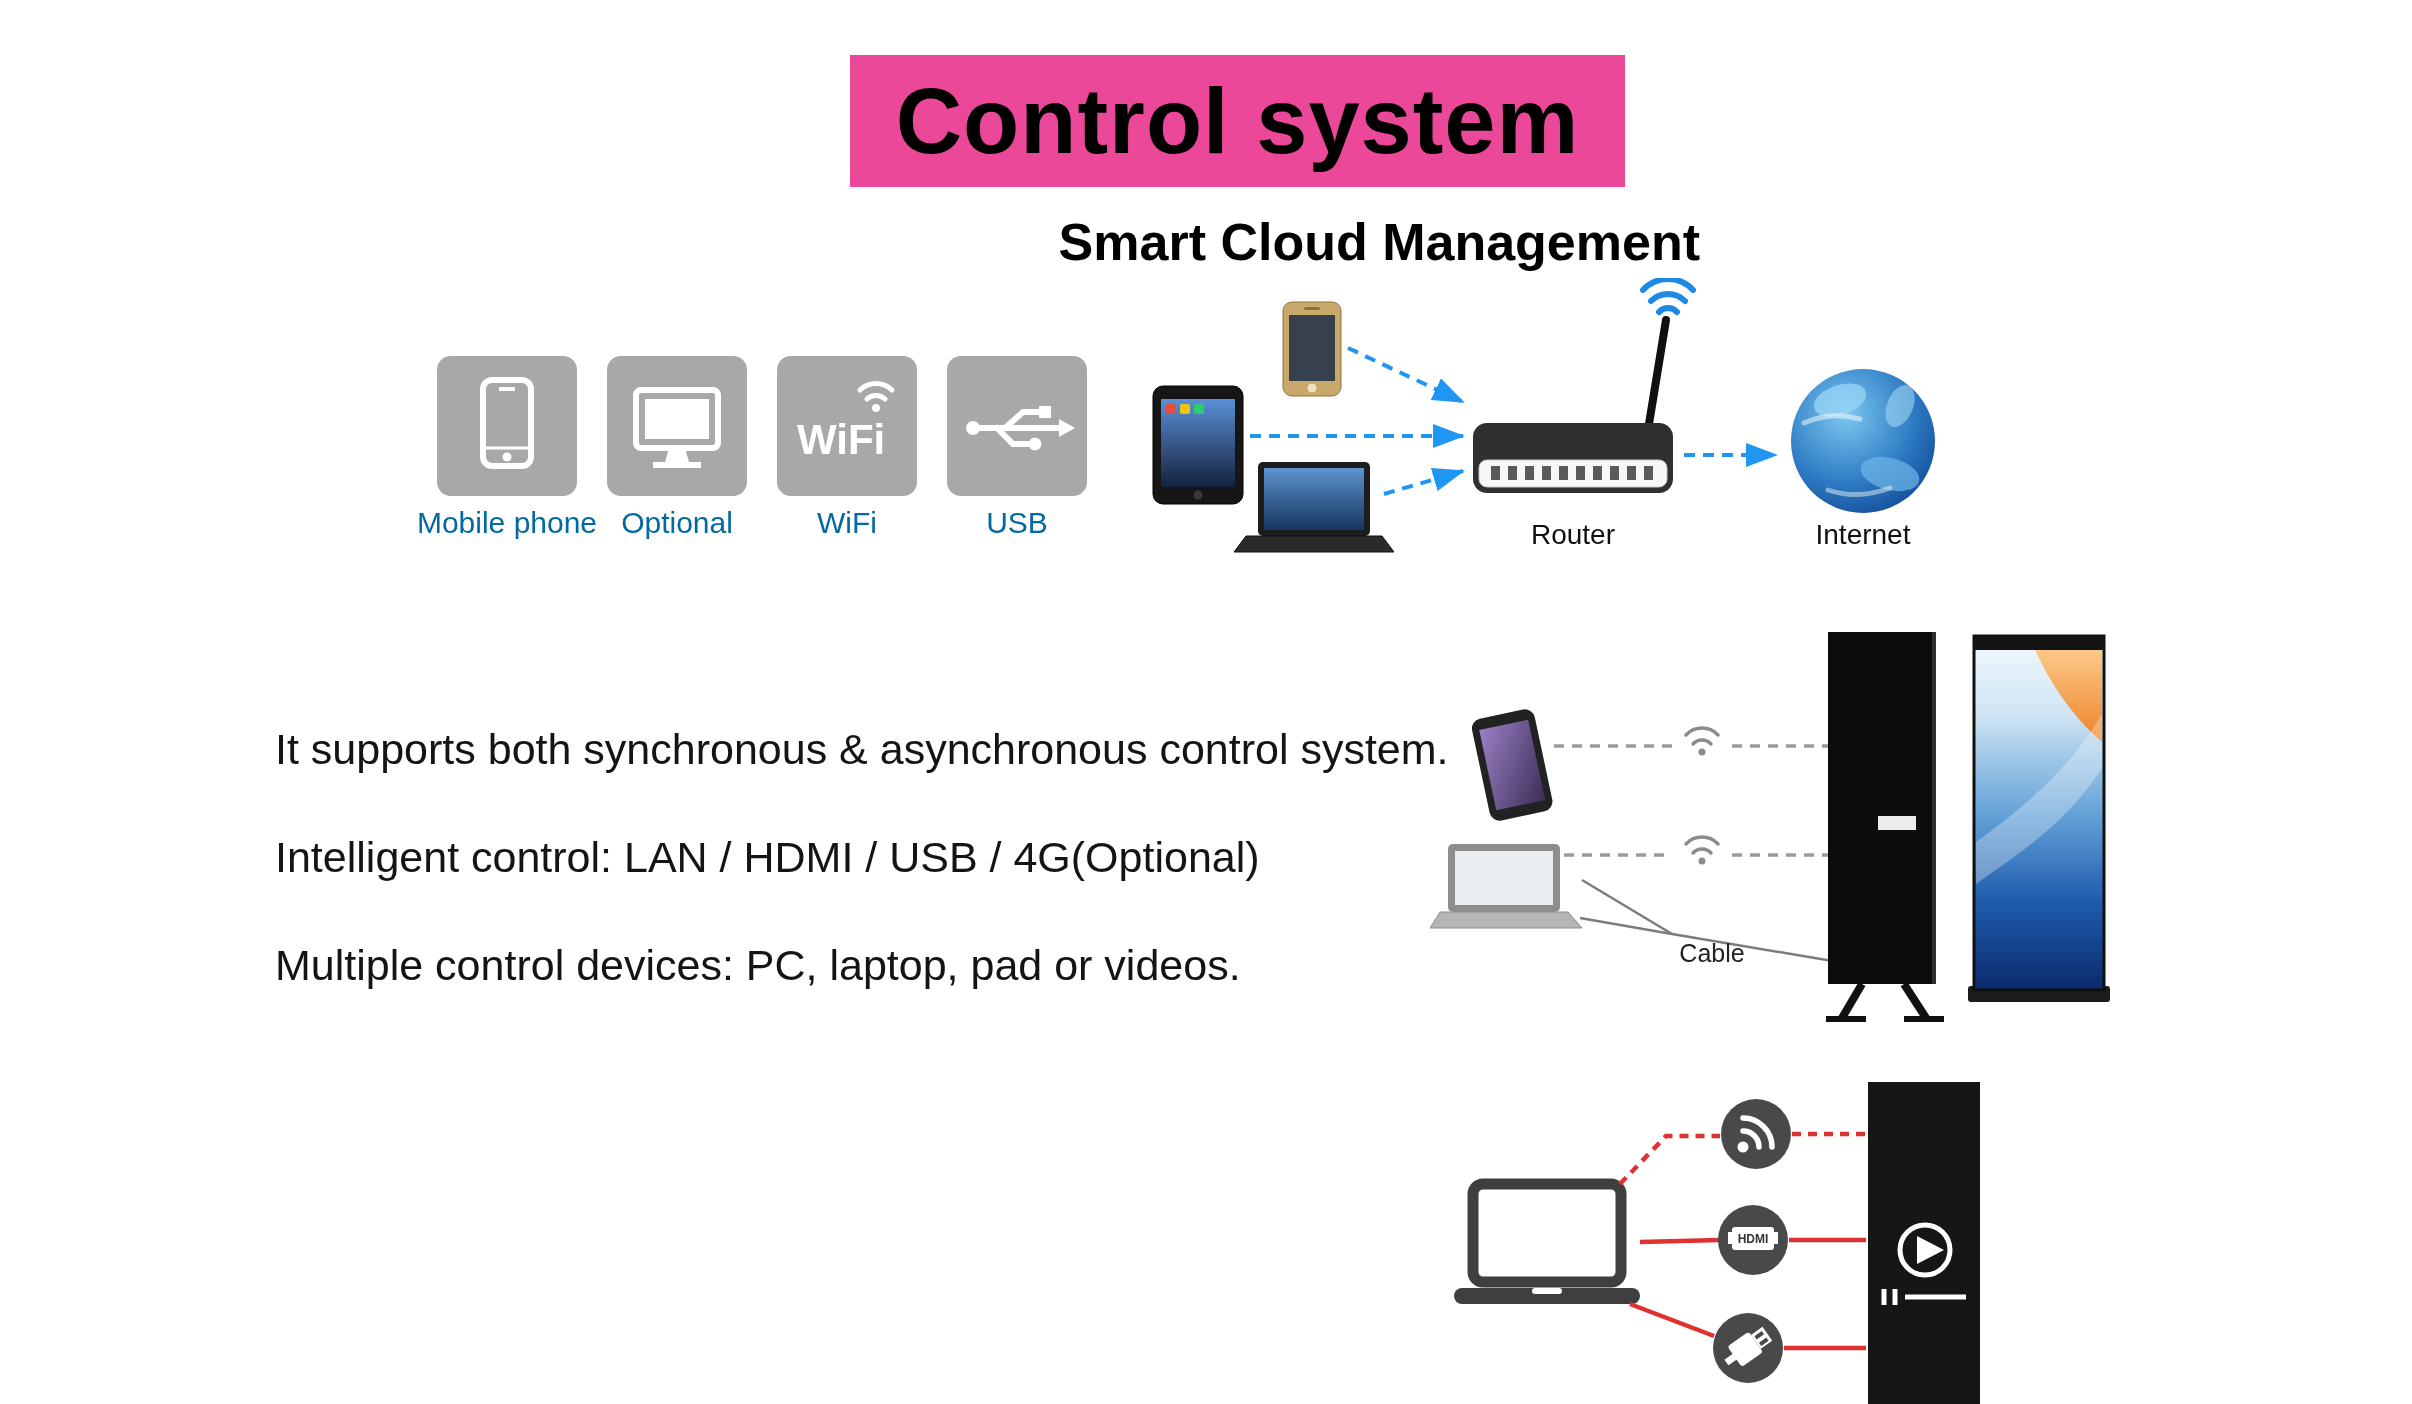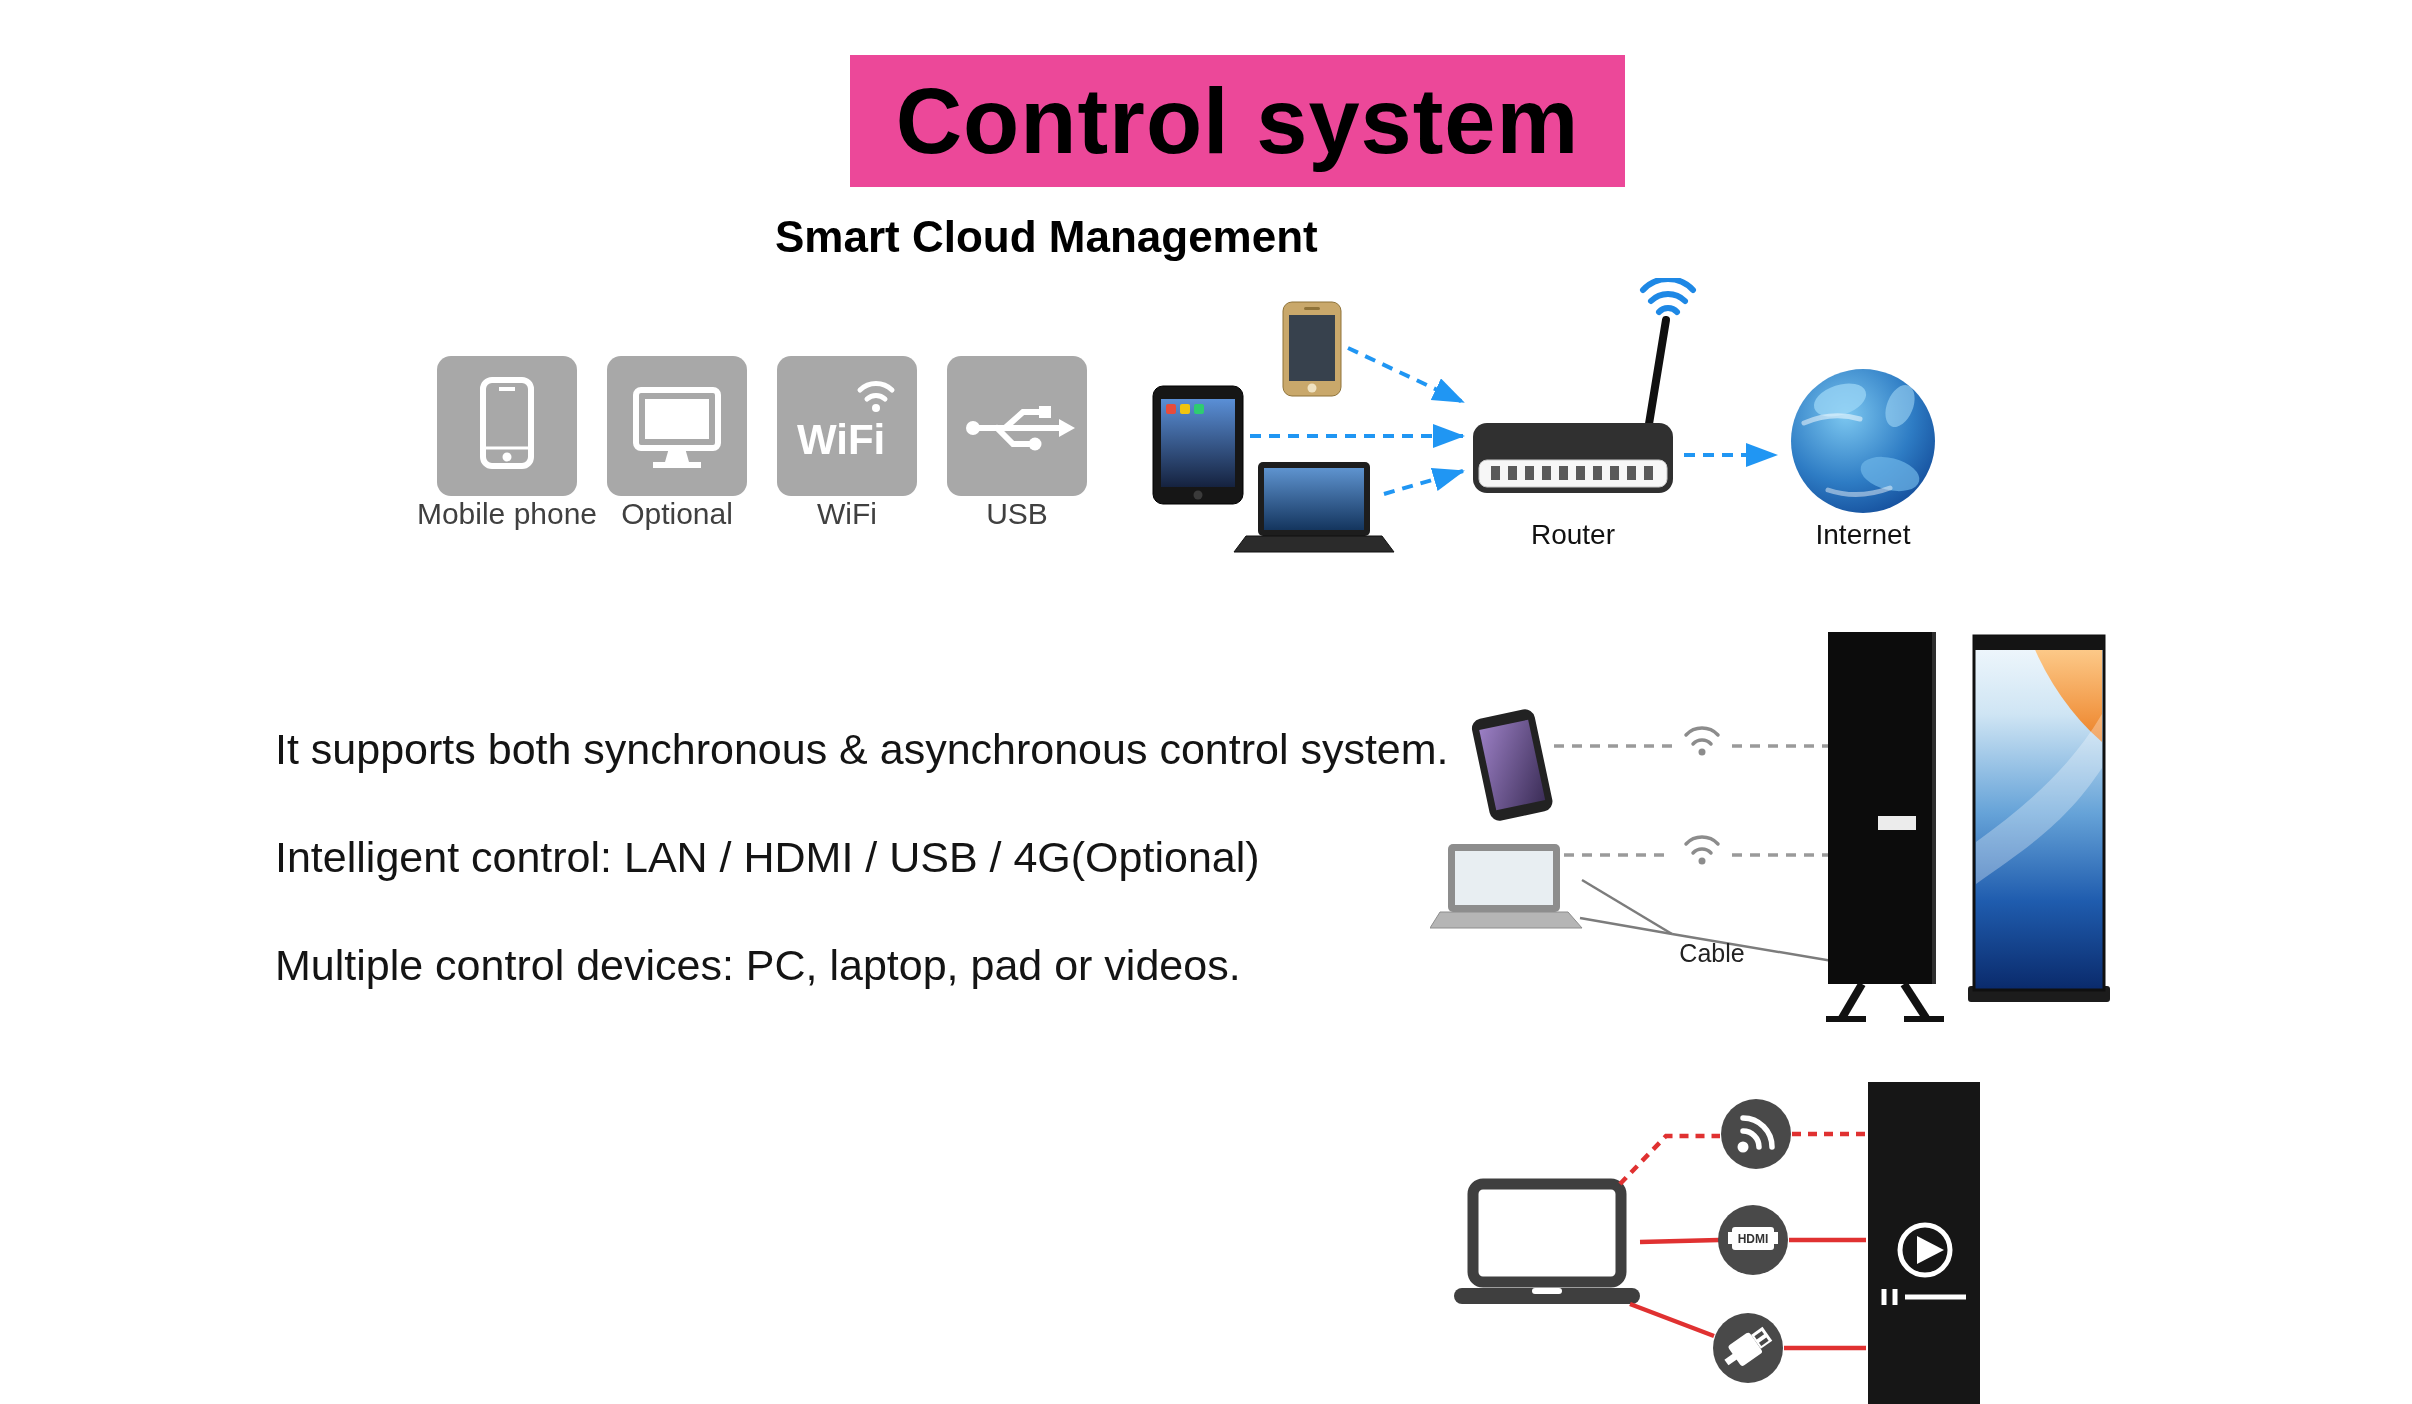--- a/index.html
+++ b/index.html
@@ -2,27 +2,27 @@
 <html><head>
 <meta charset="utf-8">
 <title>Control system</title>
 <style>
   html,body{margin:0;padding:0;background:#ffffff;}
   .page{position:relative;width:2412px;height:1404px;background:#ffffff;overflow:hidden;
         font-family:"Liberation Sans",sans-serif;color:#111;}
   .title-banner{position:absolute;left:850px;top:55px;width:775px;height:132px;background:#ec4899;
         display:flex;align-items:center;justify-content:center;}
   .title-banner .title{font-size:92px;font-weight:700;color:#000;letter-spacing:1px;}
-  .subtitle{position:absolute;left:775px;top:212px;width:925px;text-align:left;
-        font-size:44px;font-weight:700;color:#000;}
+  .subtitle{position:absolute;left:775px;top:212px;width:925px;text-align:right;
+        font-size:52px;font-weight:700;color:#000;}
   .conn-row{position:absolute;left:437px;top:356px;display:flex;gap:30px;}
   .conn-cell{width:140px;display:flex;flex-direction:column;align-items:center;}
   .conn-box{width:140px;height:140px;background:#a8a8a8;border-radius:14px;
         display:flex;align-items:center;justify-content:center;}
-  .conn-label{width:200px;margin-top:1px;text-align:center;font-size:30px;color:#404040;}
+  .conn-label{width:200px;margin-top:10px;text-align:center;font-size:30px;color:#0369a1;}
   .features{position:absolute;left:275px;top:722px;width:1180px;}
   .features p{margin:0 0 54px 0;font-size:43px;line-height:54px;color:#141414;}
   .diagram{position:absolute;}
   svg{display:block;}
 </style>
 </head>
 <body>
 
 <div class="page">
 

